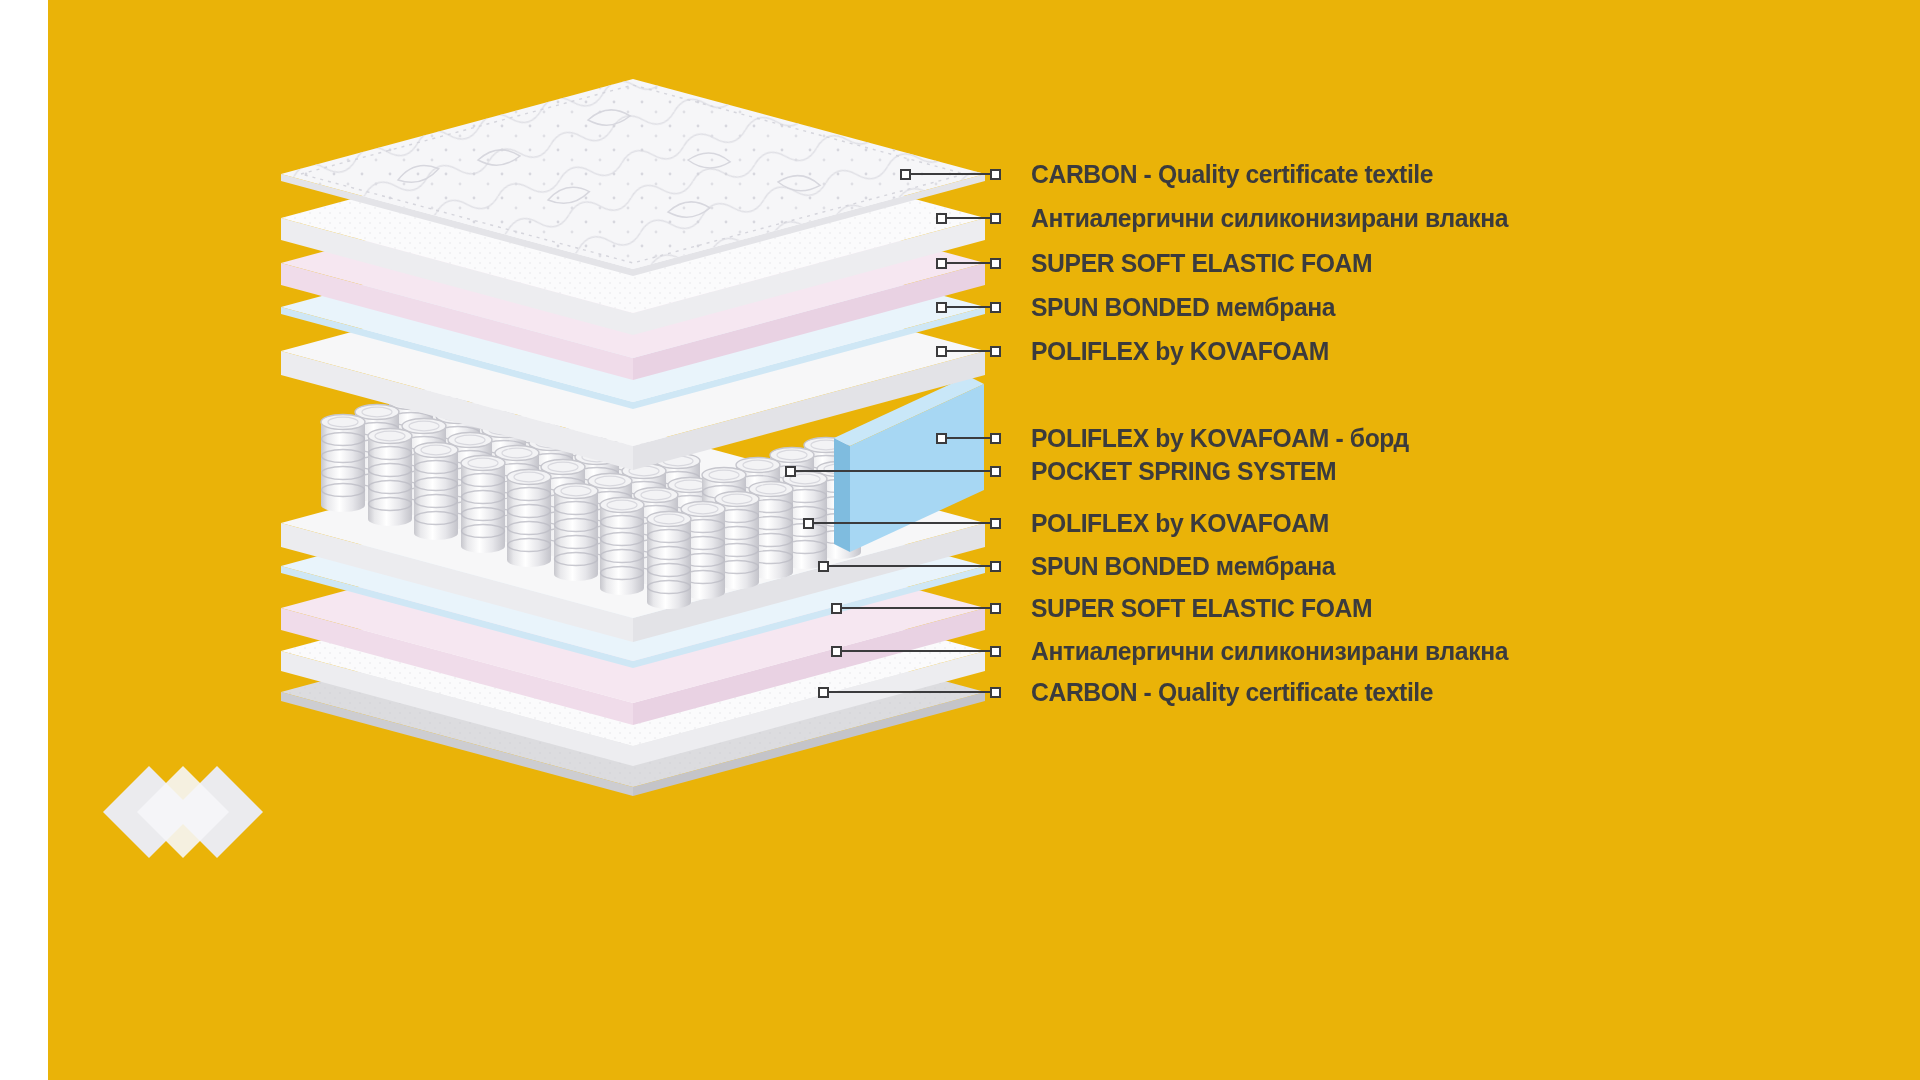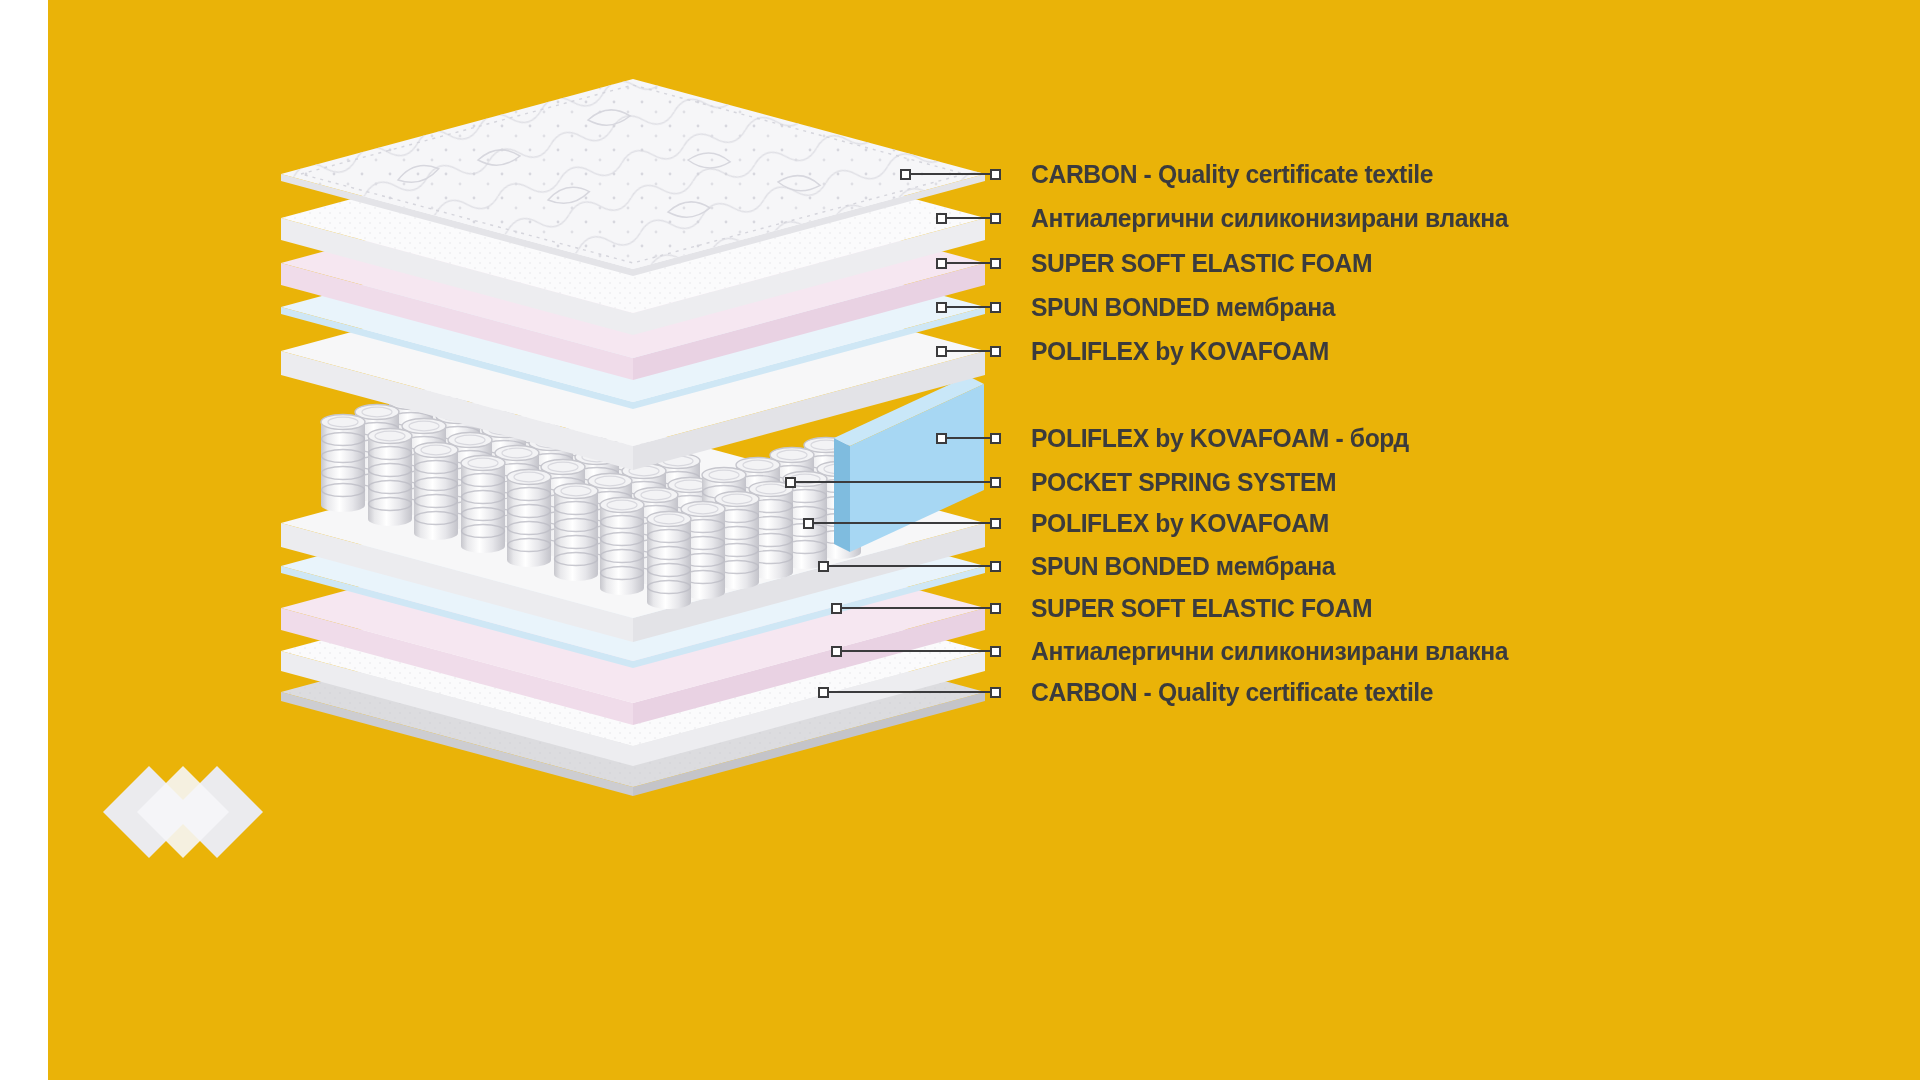--- a/index.html
+++ b/index.html
@@ -230,21 +230,21 @@
     <span class="lbl">POLIFLEX by KOVAFOAM</span>
   </div>
 
   <div class="callout" style="left:888px;top:432px">
     <span class="sq"></span>
     <span class="lead" style="width:43px"></span>
     <span class="sq"></span>
     <span class="lbl">POLIFLEX by KOVAFOAM - борд</span>
   </div>
 
-  <div class="callout" style="left:737px;top:476px">
+  <div class="callout" style="left:737px;top:465px">
     <span class="sq"></span>
     <span class="lead" style="width:194px"></span>
     <span class="sq"></span>
     <span class="lbl">POCKET SPRING SYSTEM</span>
   </div>
 
   <div class="callout" style="left:755px;top:517px">
     <span class="sq"></span>
     <span class="lead" style="width:176px"></span>
     <span class="sq"></span>

